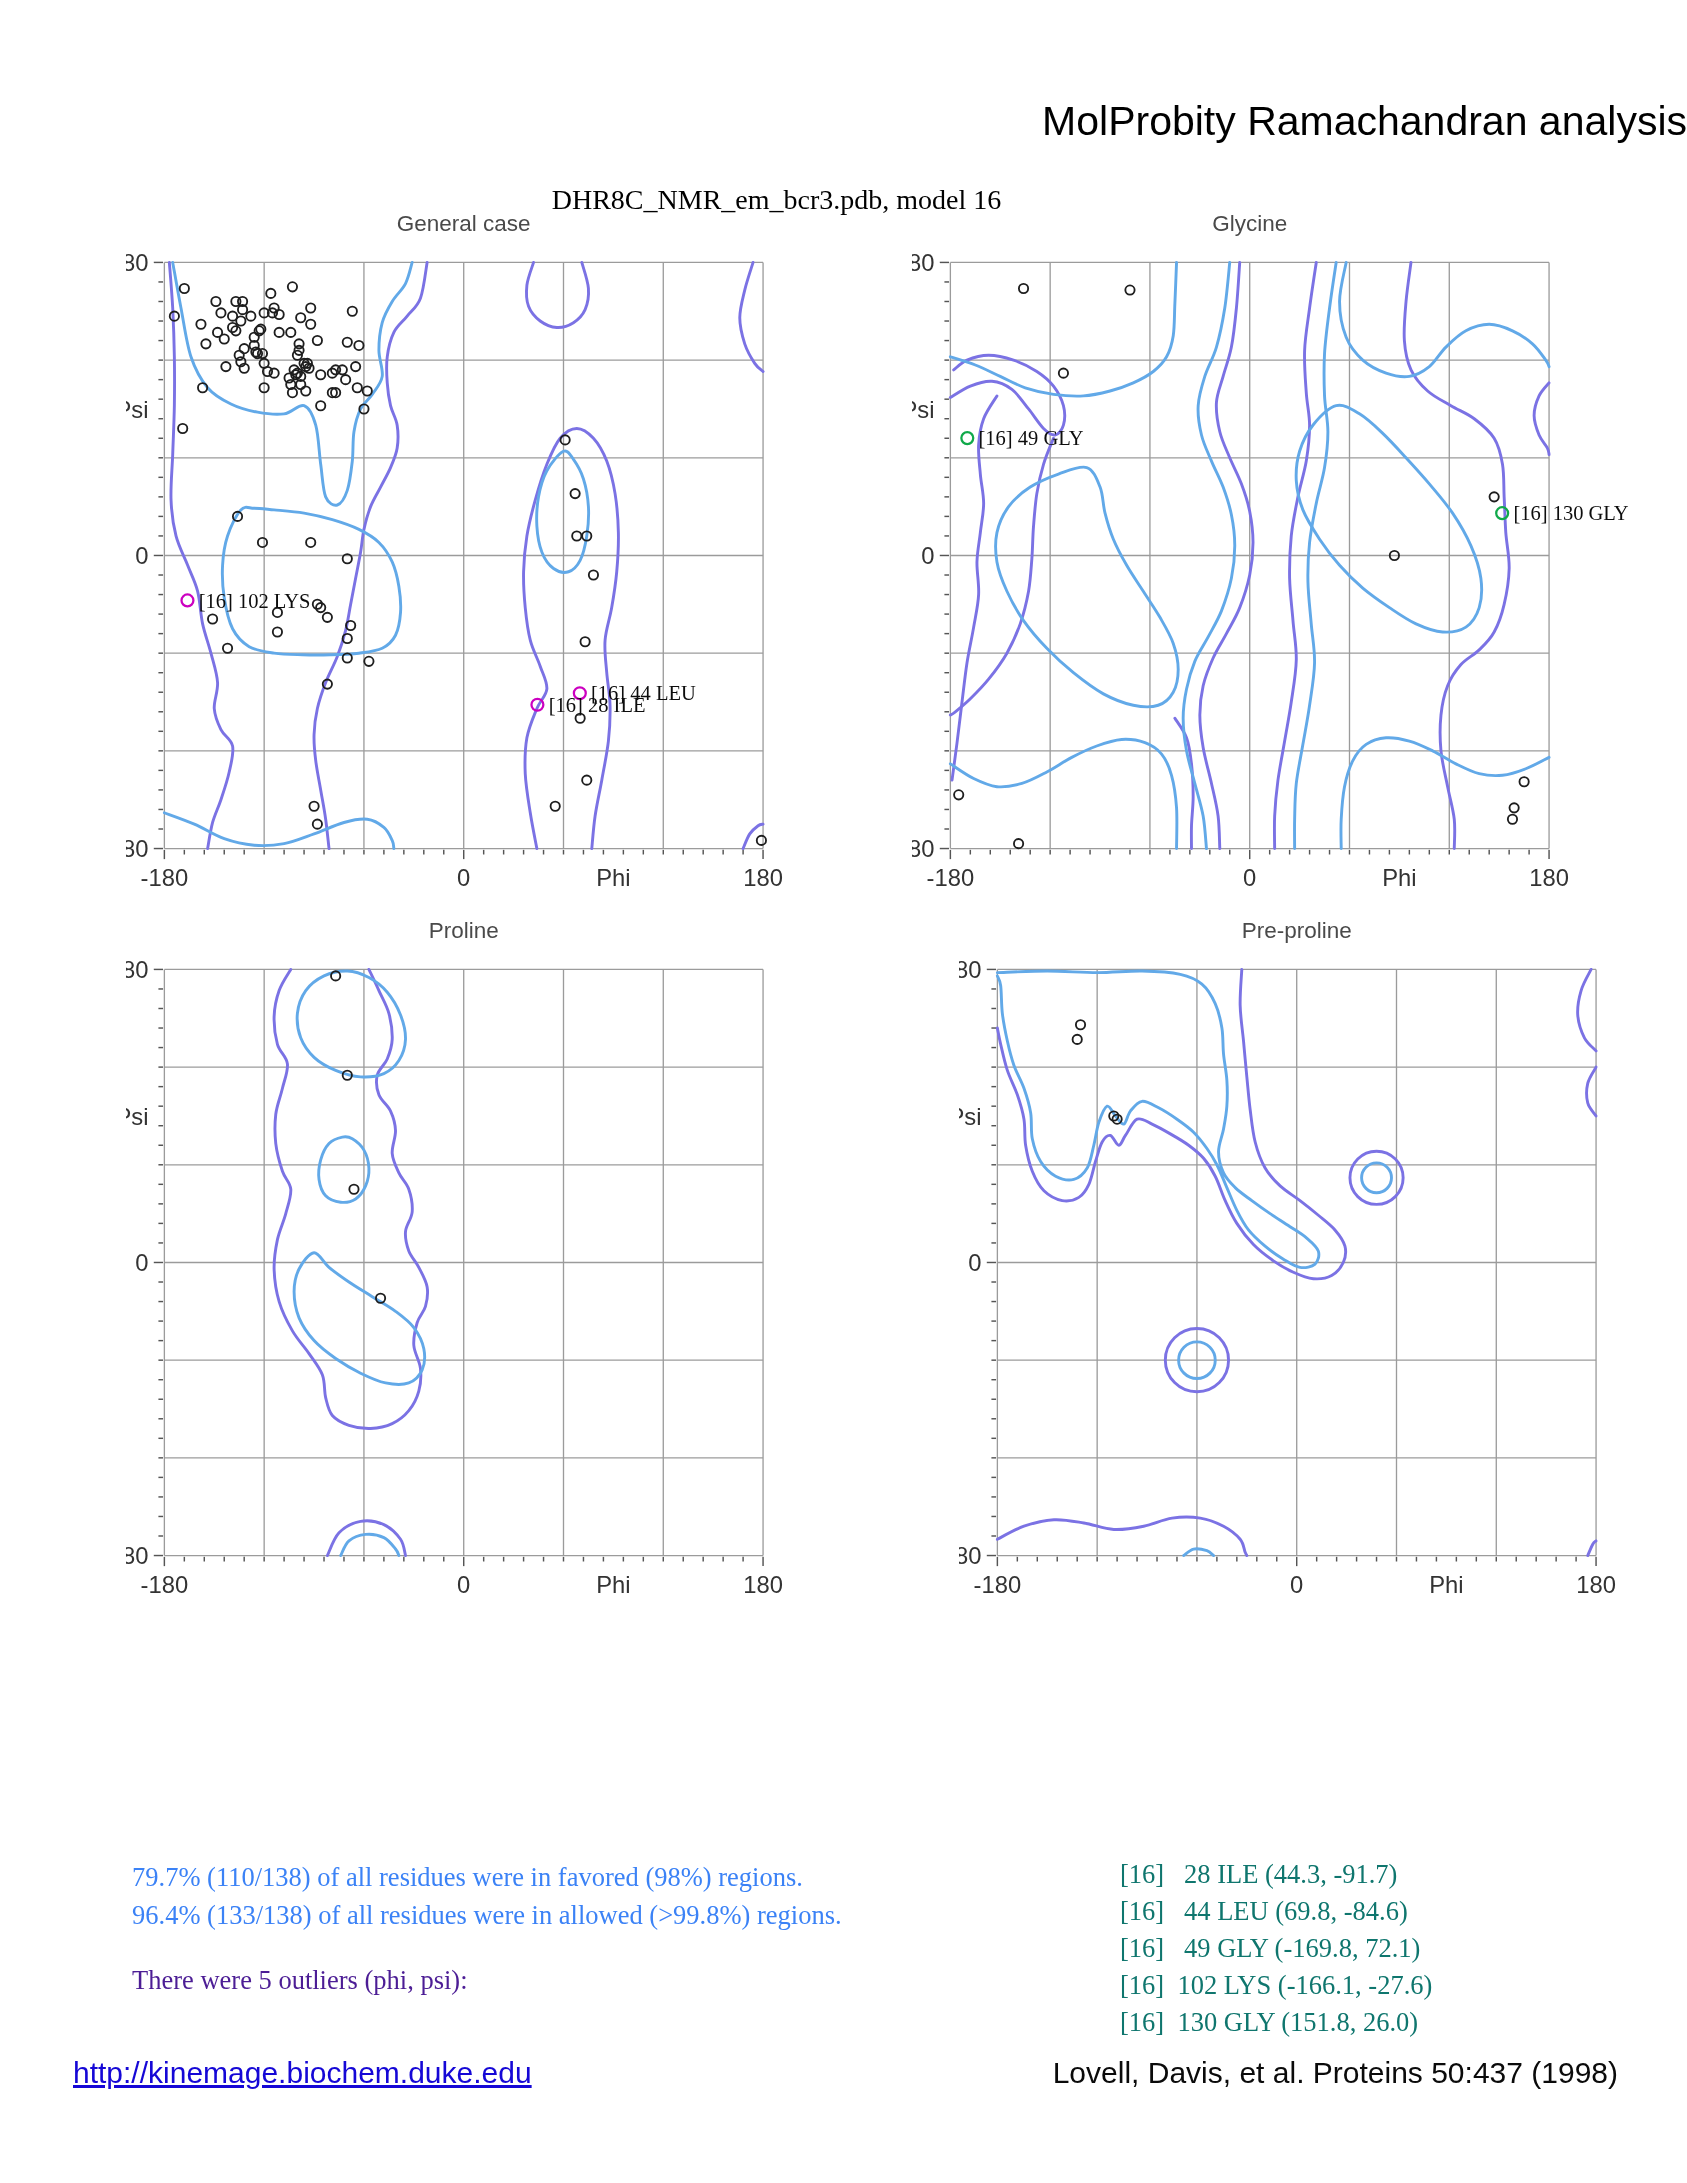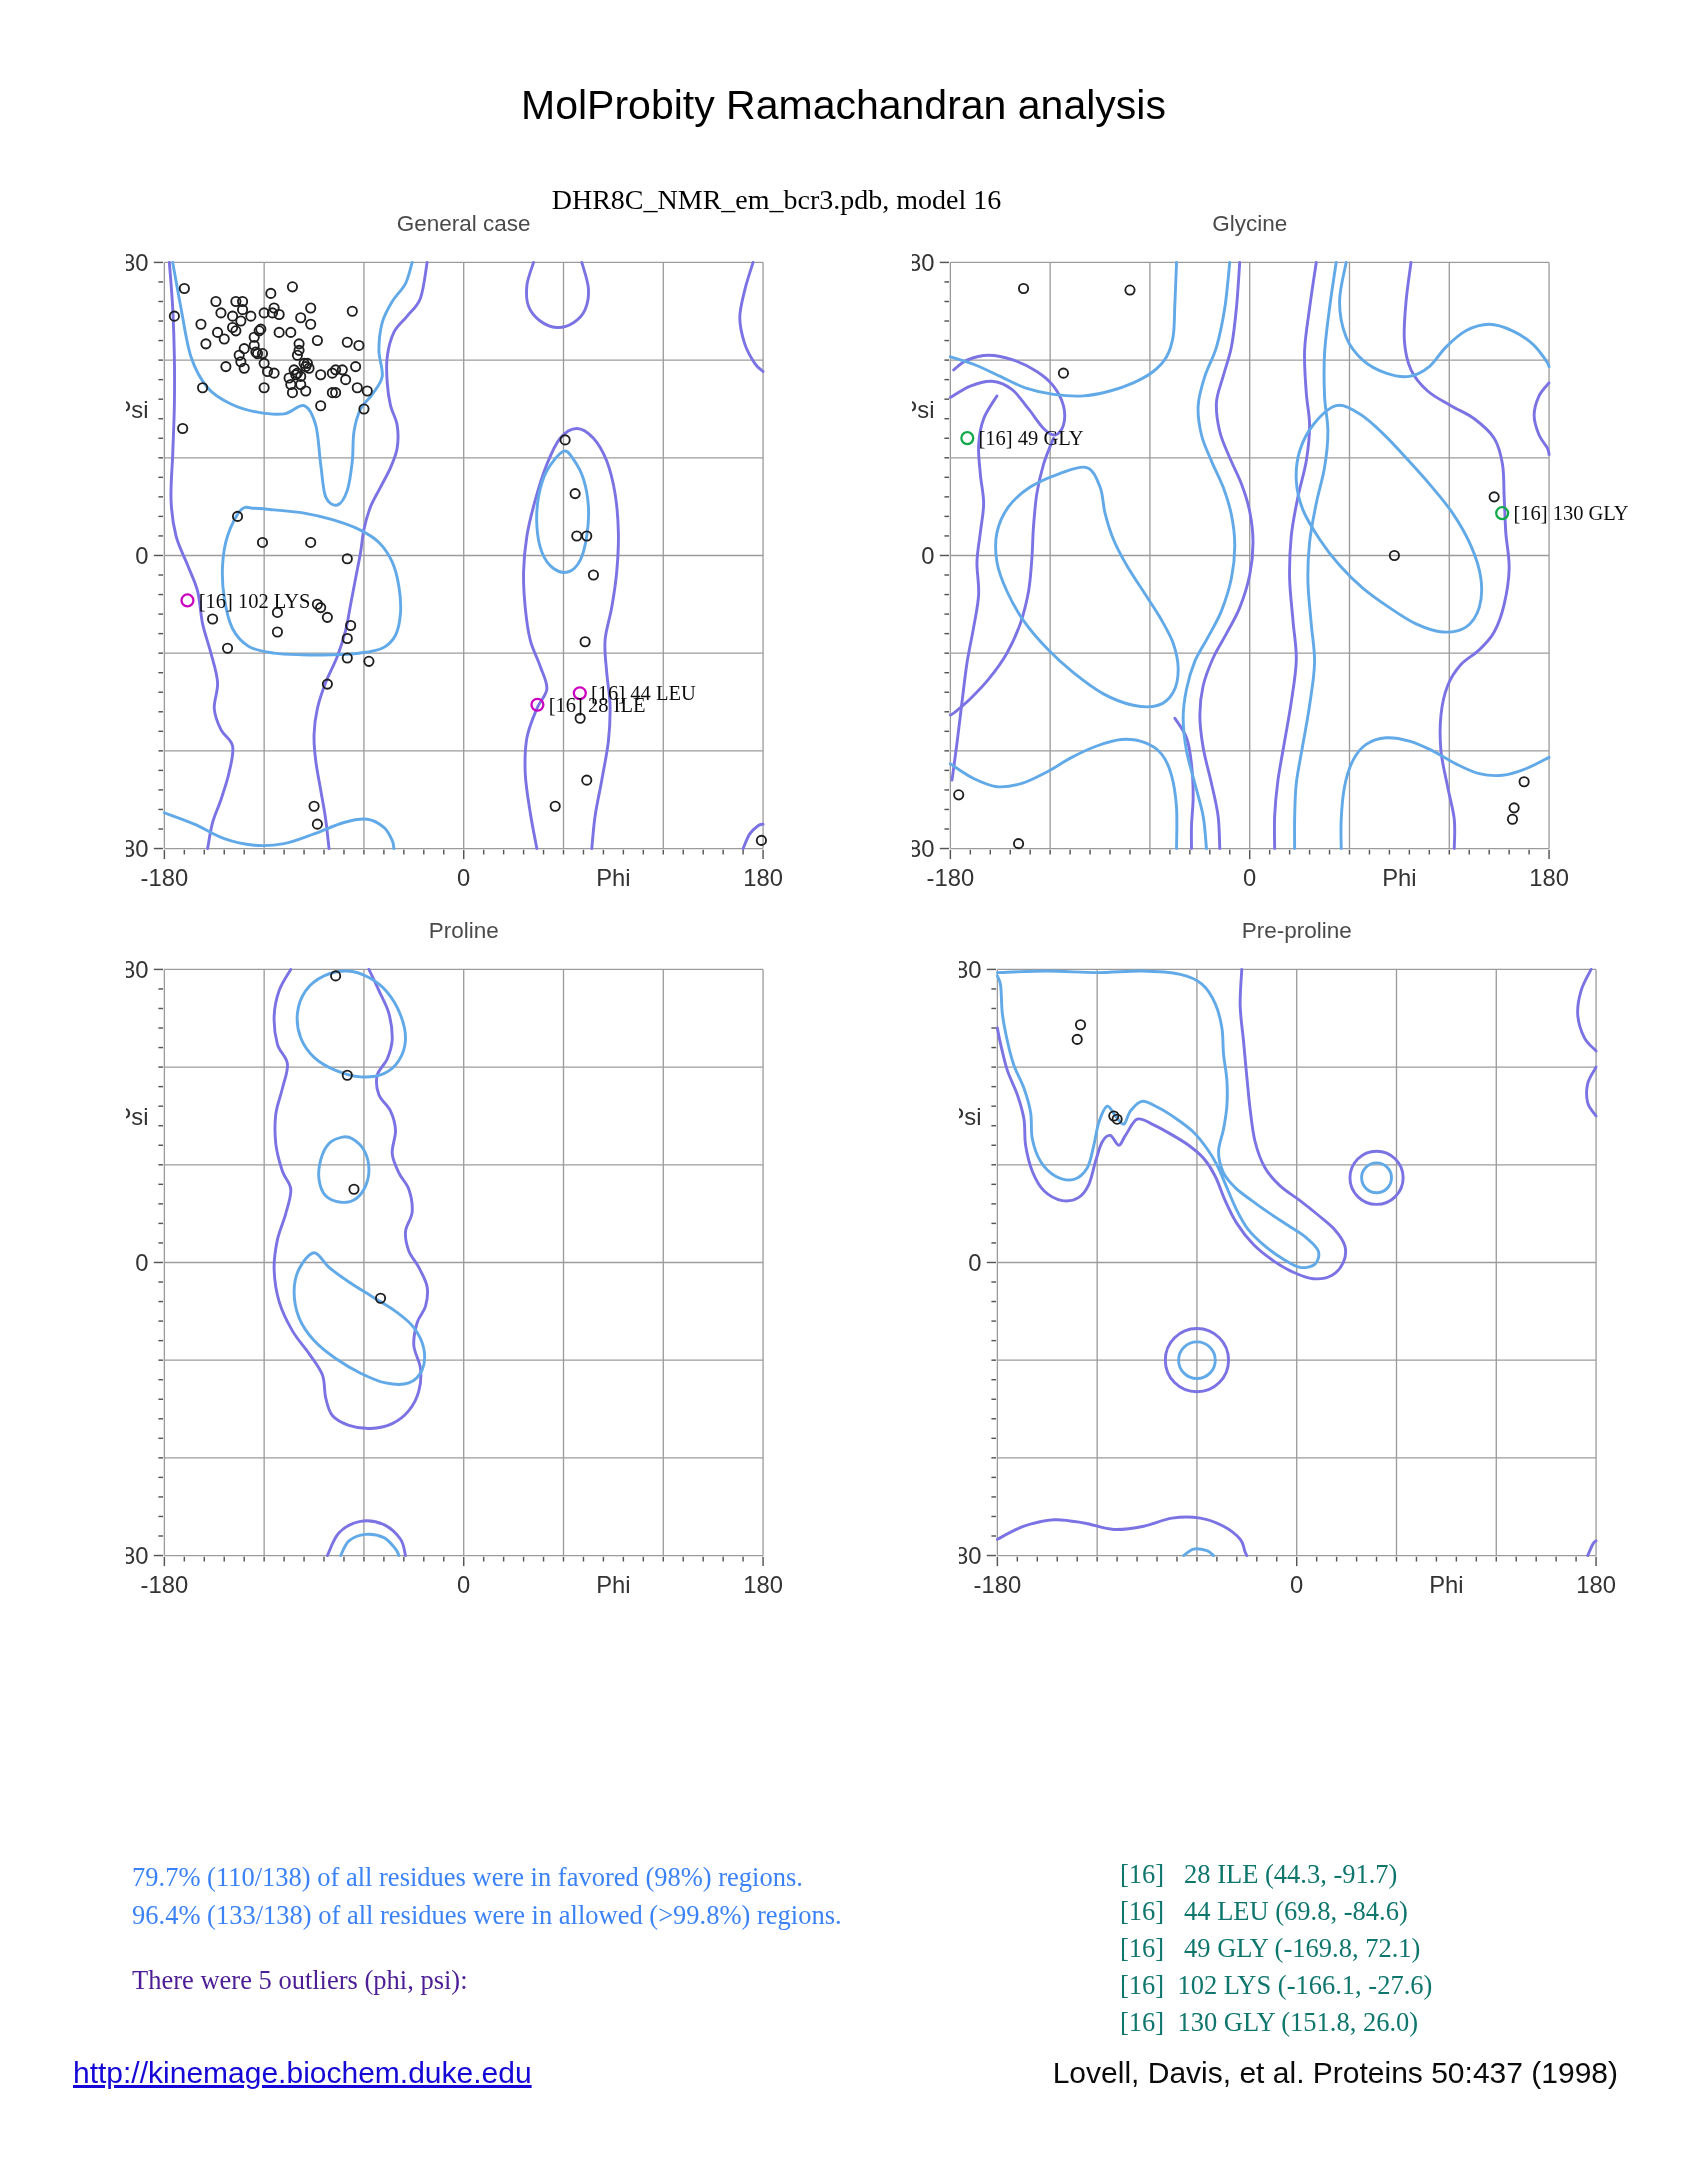--- a/index.html
+++ b/index.html
@@ -1,17 +1,17 @@
 <!DOCTYPE html>
 <html style="font-size:10.6px"><head>
 <meta charset="utf-8">
 <style>
   html,body{margin:0;padding:0;background:#fff;}
   body{width:1687px;height:2183px;position:relative;font-family:"Liberation Sans",sans-serif;}
-  .page-title{position:absolute;left:0;top:82px;width:1687px;text-align:center;
+  .page-title{position:absolute;left:0;top:98px;width:1687px;text-align:right;
     font:500 41px "Liberation Sans",sans-serif;color:#000;}
   .page-subtitle{position:absolute;left:0;top:184px;width:1553px;text-align:center;
     font:28px "Liberation Serif",serif;color:#000;}
   .plot{position:absolute;width:774px;height:728px;}
   #plot-0{left:126px;top:210px;text-decoration:underline;}
   #plot-1{left:912px;top:210px;}
   #plot-2{left:126px;top:917px;}
   #plot-3{left:959px;top:917px;}
   .ptitle{font:34px "Liberation Sans",sans-serif;fill:#4a4a4a;}
   .alabel{font:36px "Liberation Sans",sans-serif;fill:#333;}

